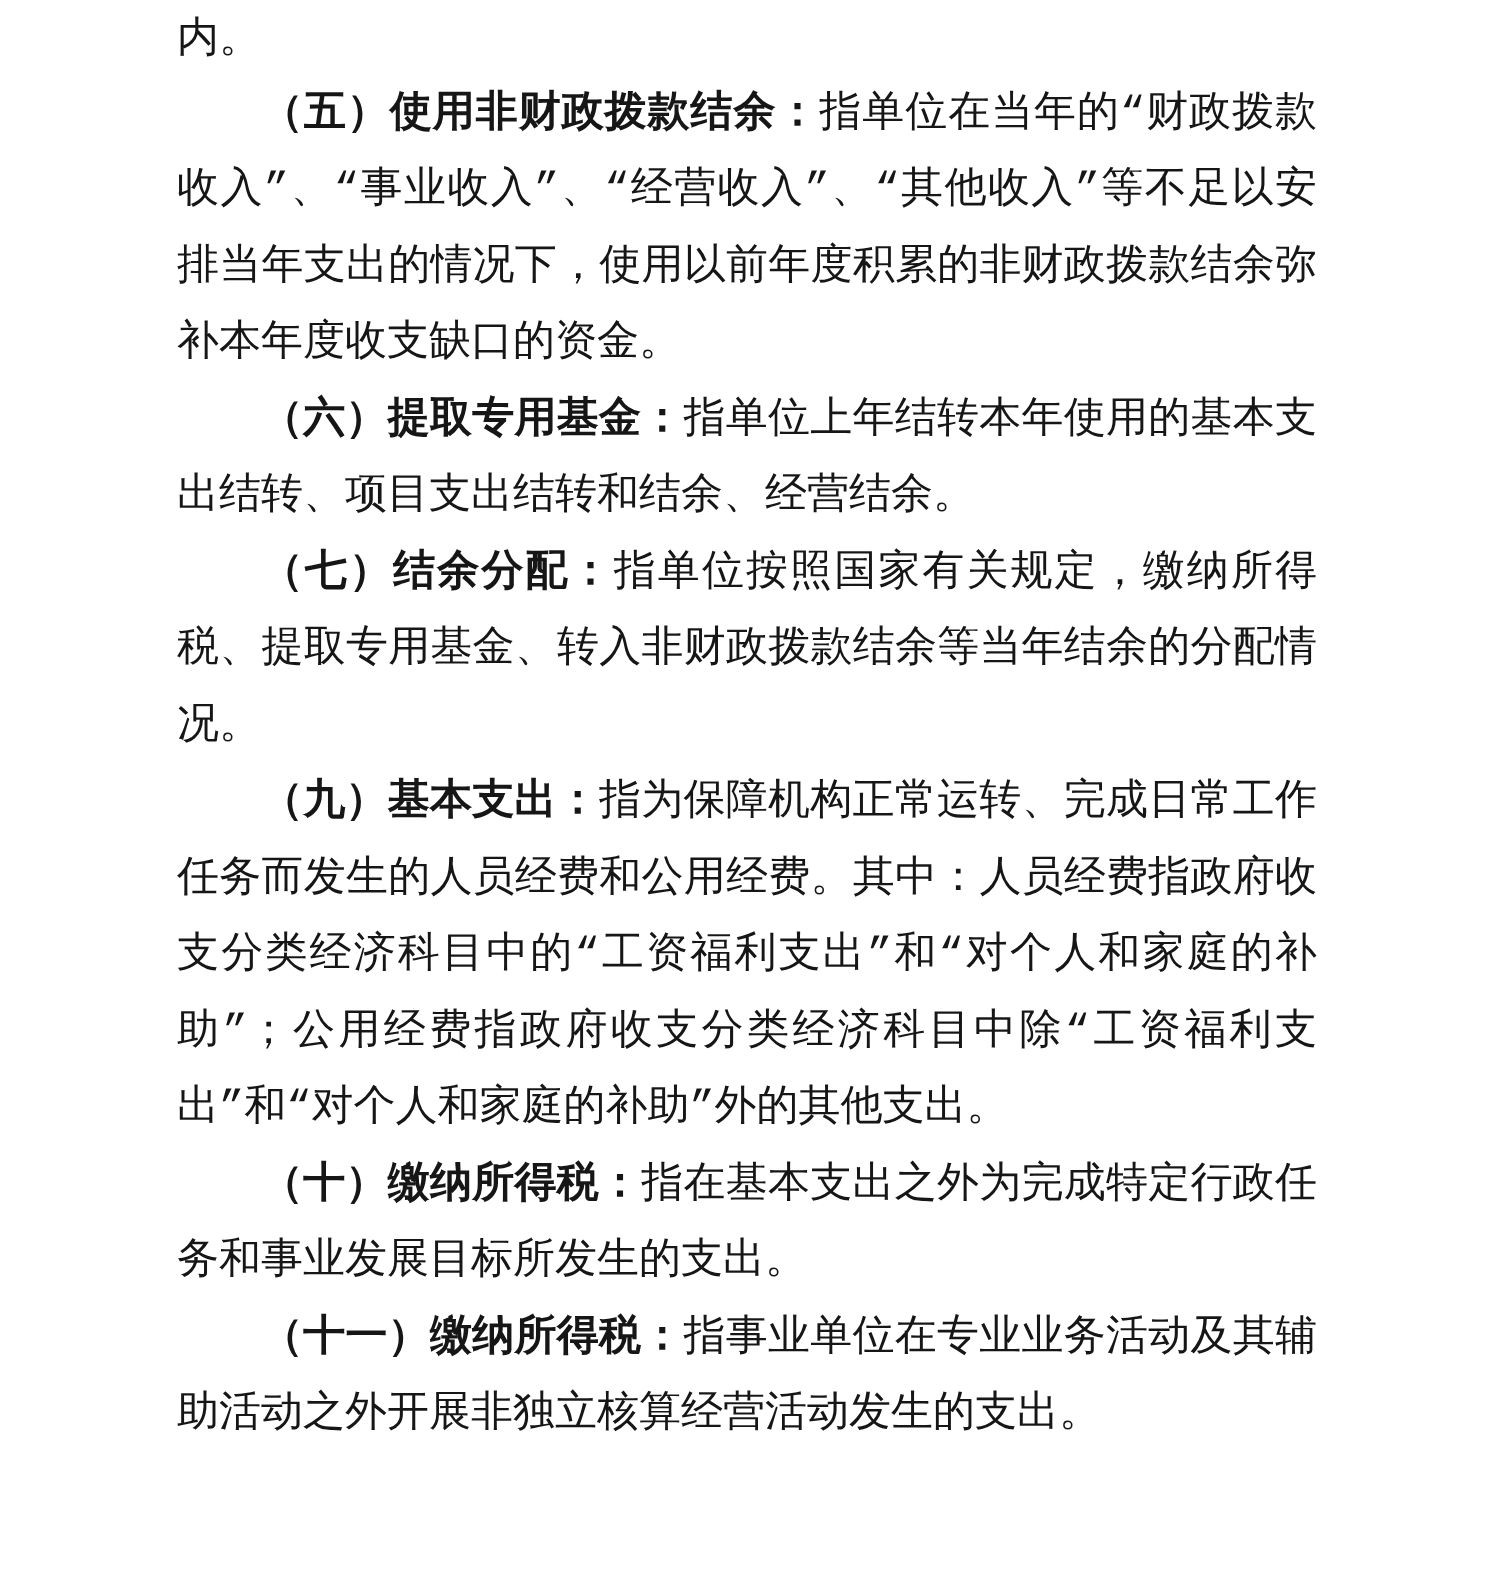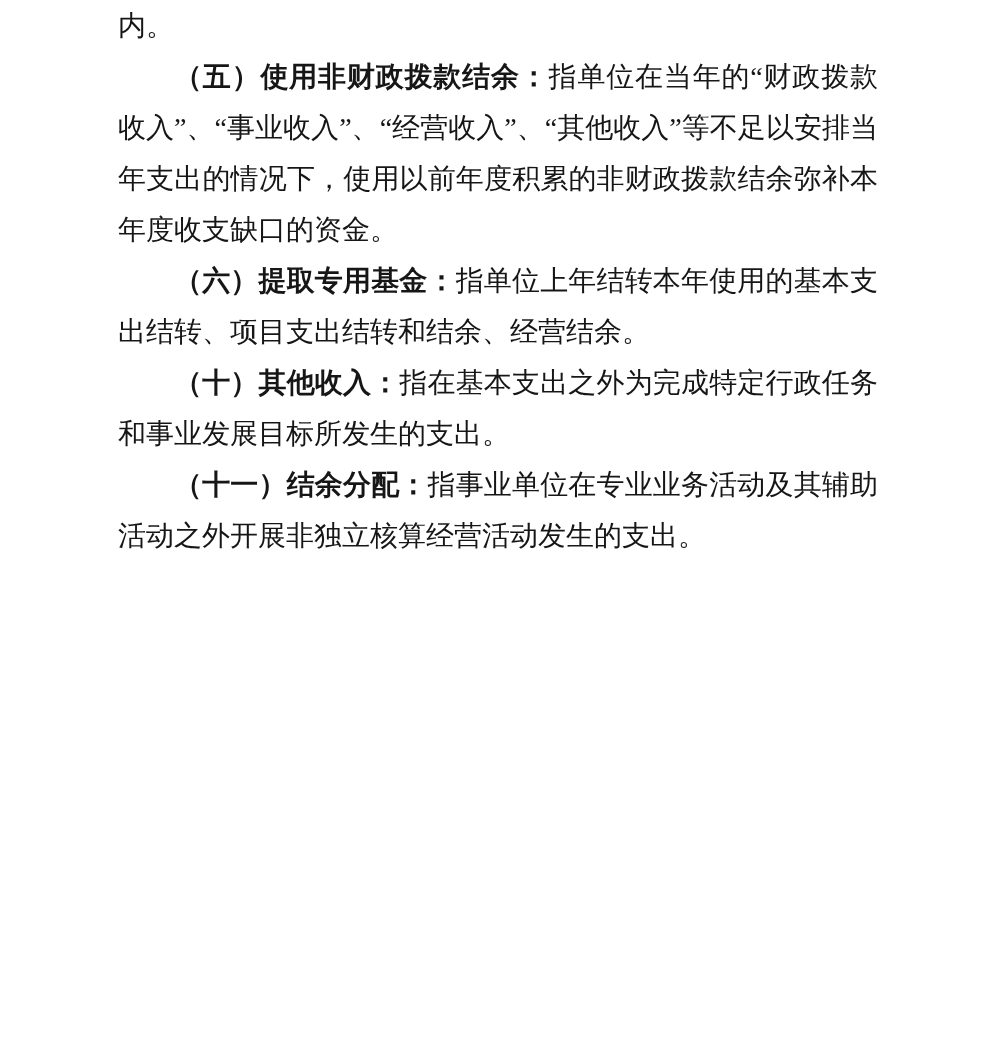--- a/index.html
+++ b/index.html
@@ -28,41 +28,44 @@
     color: #161616;
     text-align: justify;
     text-justify: inter-ideograph;
   }
   .text-block p {
     margin: 0;
     padding: 0;
   }
   .para {
     text-indent: 2em;
+    font-family: Liberation Mono, monospace;
   }
   .no-indent {
     text-indent: 0;
   }
   .label {
     font-weight: bold;
   }
 </style>
 </head>
 <body>
 
 <div class="page">
   <div class="text-block">
 
     <p class="no-indent">内。</p>
 
     <p class="para"><span class="label">（五）使用非财政拨款结余：</span><span>指单位在当年的“财政拨款收入”、“事业收入”、“经营收入”、“其他收入”等不足以安排当年支出的情况下，使用以前年度积累的非财政拨款结余弥补本年度收支缺口的资金。</span></p>
 
     <p class="para"><span class="label">（六）提取专用基金：</span><span>指单位上年结转本年使用的基本支出结转、项目支出结转和结余、经营结余。</span></p>
 
+    <p class="para"><span class="label">（七）结余分配：</span><span>指单位按照国家有关规定，缴纳所得税、提取专用基金、转入非财政拨款结余等当年结余的分配情况。</span></p>
 
 
+    <p class="para"><span class="label">（九）基本支出：</span><span>指为保障机构正常运转、完成日常工作任务而发生的人员经费和公用经费。其中：人员经费指政府收支分类经济科目中的“工资福利支出”和“对个人和家庭的补助”；公用经费指政府收支分类经济科目中除“工资福利支出”和“对个人和家庭的补助”外的其他支出。</span></p>
 
-    <p class="para"><span class="label">（十）其他收入：</span><span>指在基本支出之外为完成特定行政任务和事业发展目标所发生的支出。</span></p>
+    <p class="para"><span class="label">（十）缴纳所得税：</span><span>指在基本支出之外为完成特定行政任务和事业发展目标所发生的支出。</span></p>
 
-    <p class="para"><span class="label">（十一）结余分配：</span><span>指事业单位在专业业务活动及其辅助活动之外开展非独立核算经营活动发生的支出。</span></p>
+    <p class="para"><span class="label">（十一）缴纳所得税：</span><span>指事业单位在专业业务活动及其辅助活动之外开展非独立核算经营活动发生的支出。</span></p>
 
   </div>
 </div>
 
 </body></html>

